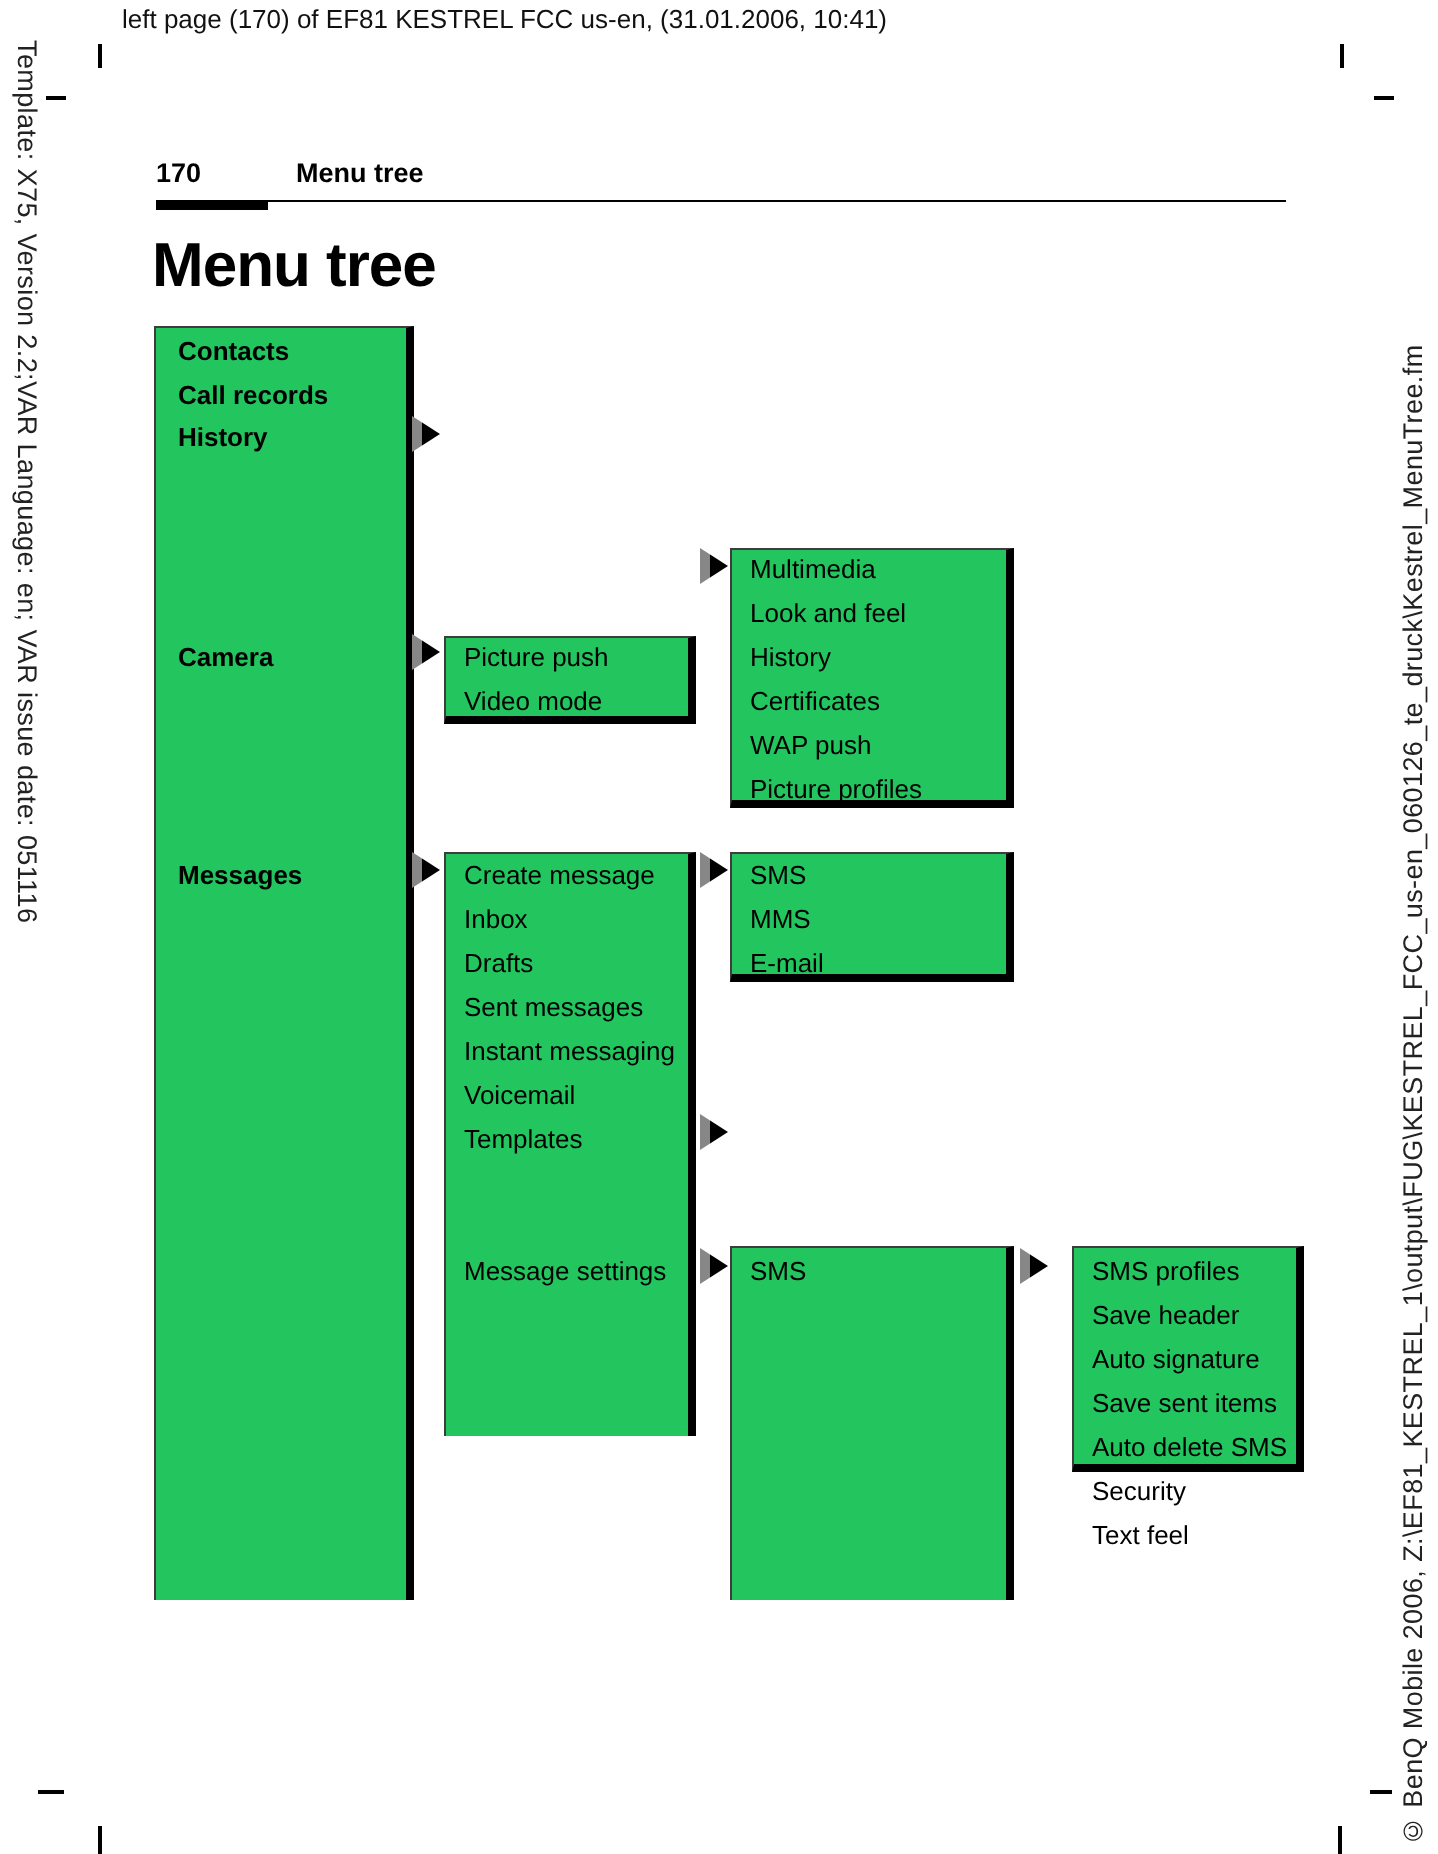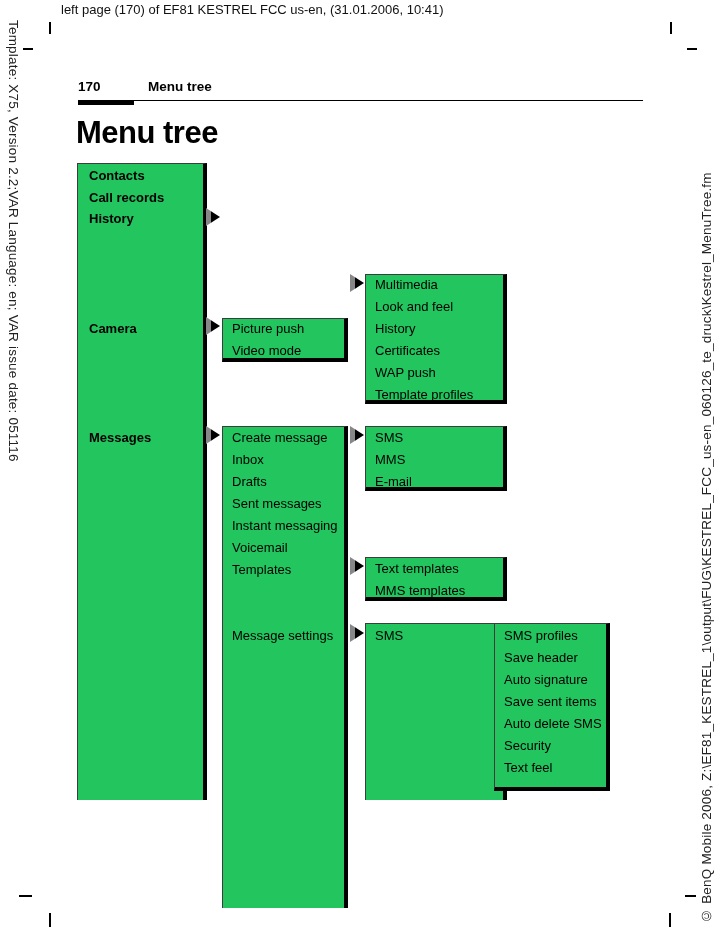--- a/index.html
+++ b/index.html
@@ -73,21 +73,21 @@
   <div class="arrow" style="left:206px;top:208px"></div>
   <div class="arrow" style="left:206px;top:317px"></div>
   <div class="arrow" style="left:206px;top:426px"></div>
 
 
   <div class="box" style="left:222px;top:318px;width:126px;height:44px">
     <div class="row" style="top:2px">Picture push</div>
     <div class="row" style="top:24px">Video mode</div>
   </div>
 
-  <div class="box cut" style="left:222px;top:426px;width:126px;height:482px">
+  <div class="box cut" style="left:222px;top:426px;width:126px;height:292px">
     <div class="row" style="top:3px">Create message</div>
     <div class="row" style="top:25px">Inbox</div>
     <div class="row" style="top:47px">Drafts</div>
     <div class="row" style="top:69px">Sent messages</div>
     <div class="row" style="top:91px">Instant messaging</div>
     <div class="row" style="top:113px">Voicemail</div>
     <div class="row" style="top:135px">Templates</div>
     <div class="row" style="top:201px">Message settings</div>
   </div>
 
@@ -95,41 +95,37 @@
   <div class="arrow" style="left:350px;top:426px"></div>
   <div class="arrow" style="left:350px;top:557px"></div>
   <div class="arrow" style="left:350px;top:624px"></div>
 
   <div class="box" style="left:365px;top:274px;width:142px;height:130px">
     <div class="row" style="top:2px">Multimedia</div>
     <div class="row" style="top:24px">Look and feel</div>
     <div class="row" style="top:46px">History</div>
     <div class="row" style="top:68px">Certificates</div>
     <div class="row" style="top:90px">WAP push</div>
-    <div class="row" style="top:112px">Template profiles</div>
+    <div class="row" style="top:112px">Picture profiles</div>
   </div>
 
   <div class="box" style="left:365px;top:426px;width:142px;height:65px">
     <div class="row" style="top:3px">SMS</div>
     <div class="row" style="top:25px">MMS</div>
     <div class="row" style="top:47px">E-mail</div>
   </div>
 
-  <div class="box" style="left:365px;top:557px;width:142px;height:44px">
-    <div class="row" style="top:3px">Text templates</div>
-    <div class="row" style="top:25px">MMS templates</div>
-  </div>
 
   <div class="box cut" style="left:365px;top:623px;width:142px;height:177px">
     <div class="row" style="top:4px">SMS</div>
   </div>
 
   <div class="arrow" style="left:510px;top:624px"></div>
 
-  <div class="box" style="left:494px;top:623px;width:116px;height:168px">
+  <div class="box" style="left:536px;top:623px;width:116px;height:113px">
     <div class="row" style="top:4px">SMS profiles</div>
     <div class="row" style="top:26px">Save header</div>
     <div class="row" style="top:48px">Auto signature</div>
     <div class="row" style="top:70px">Save sent items</div>
     <div class="row" style="top:92px">Auto delete SMS</div>
     <div class="row" style="top:114px">Security</div>
     <div class="row" style="top:136px">Text feel</div>
   </div>
 
 </div>

